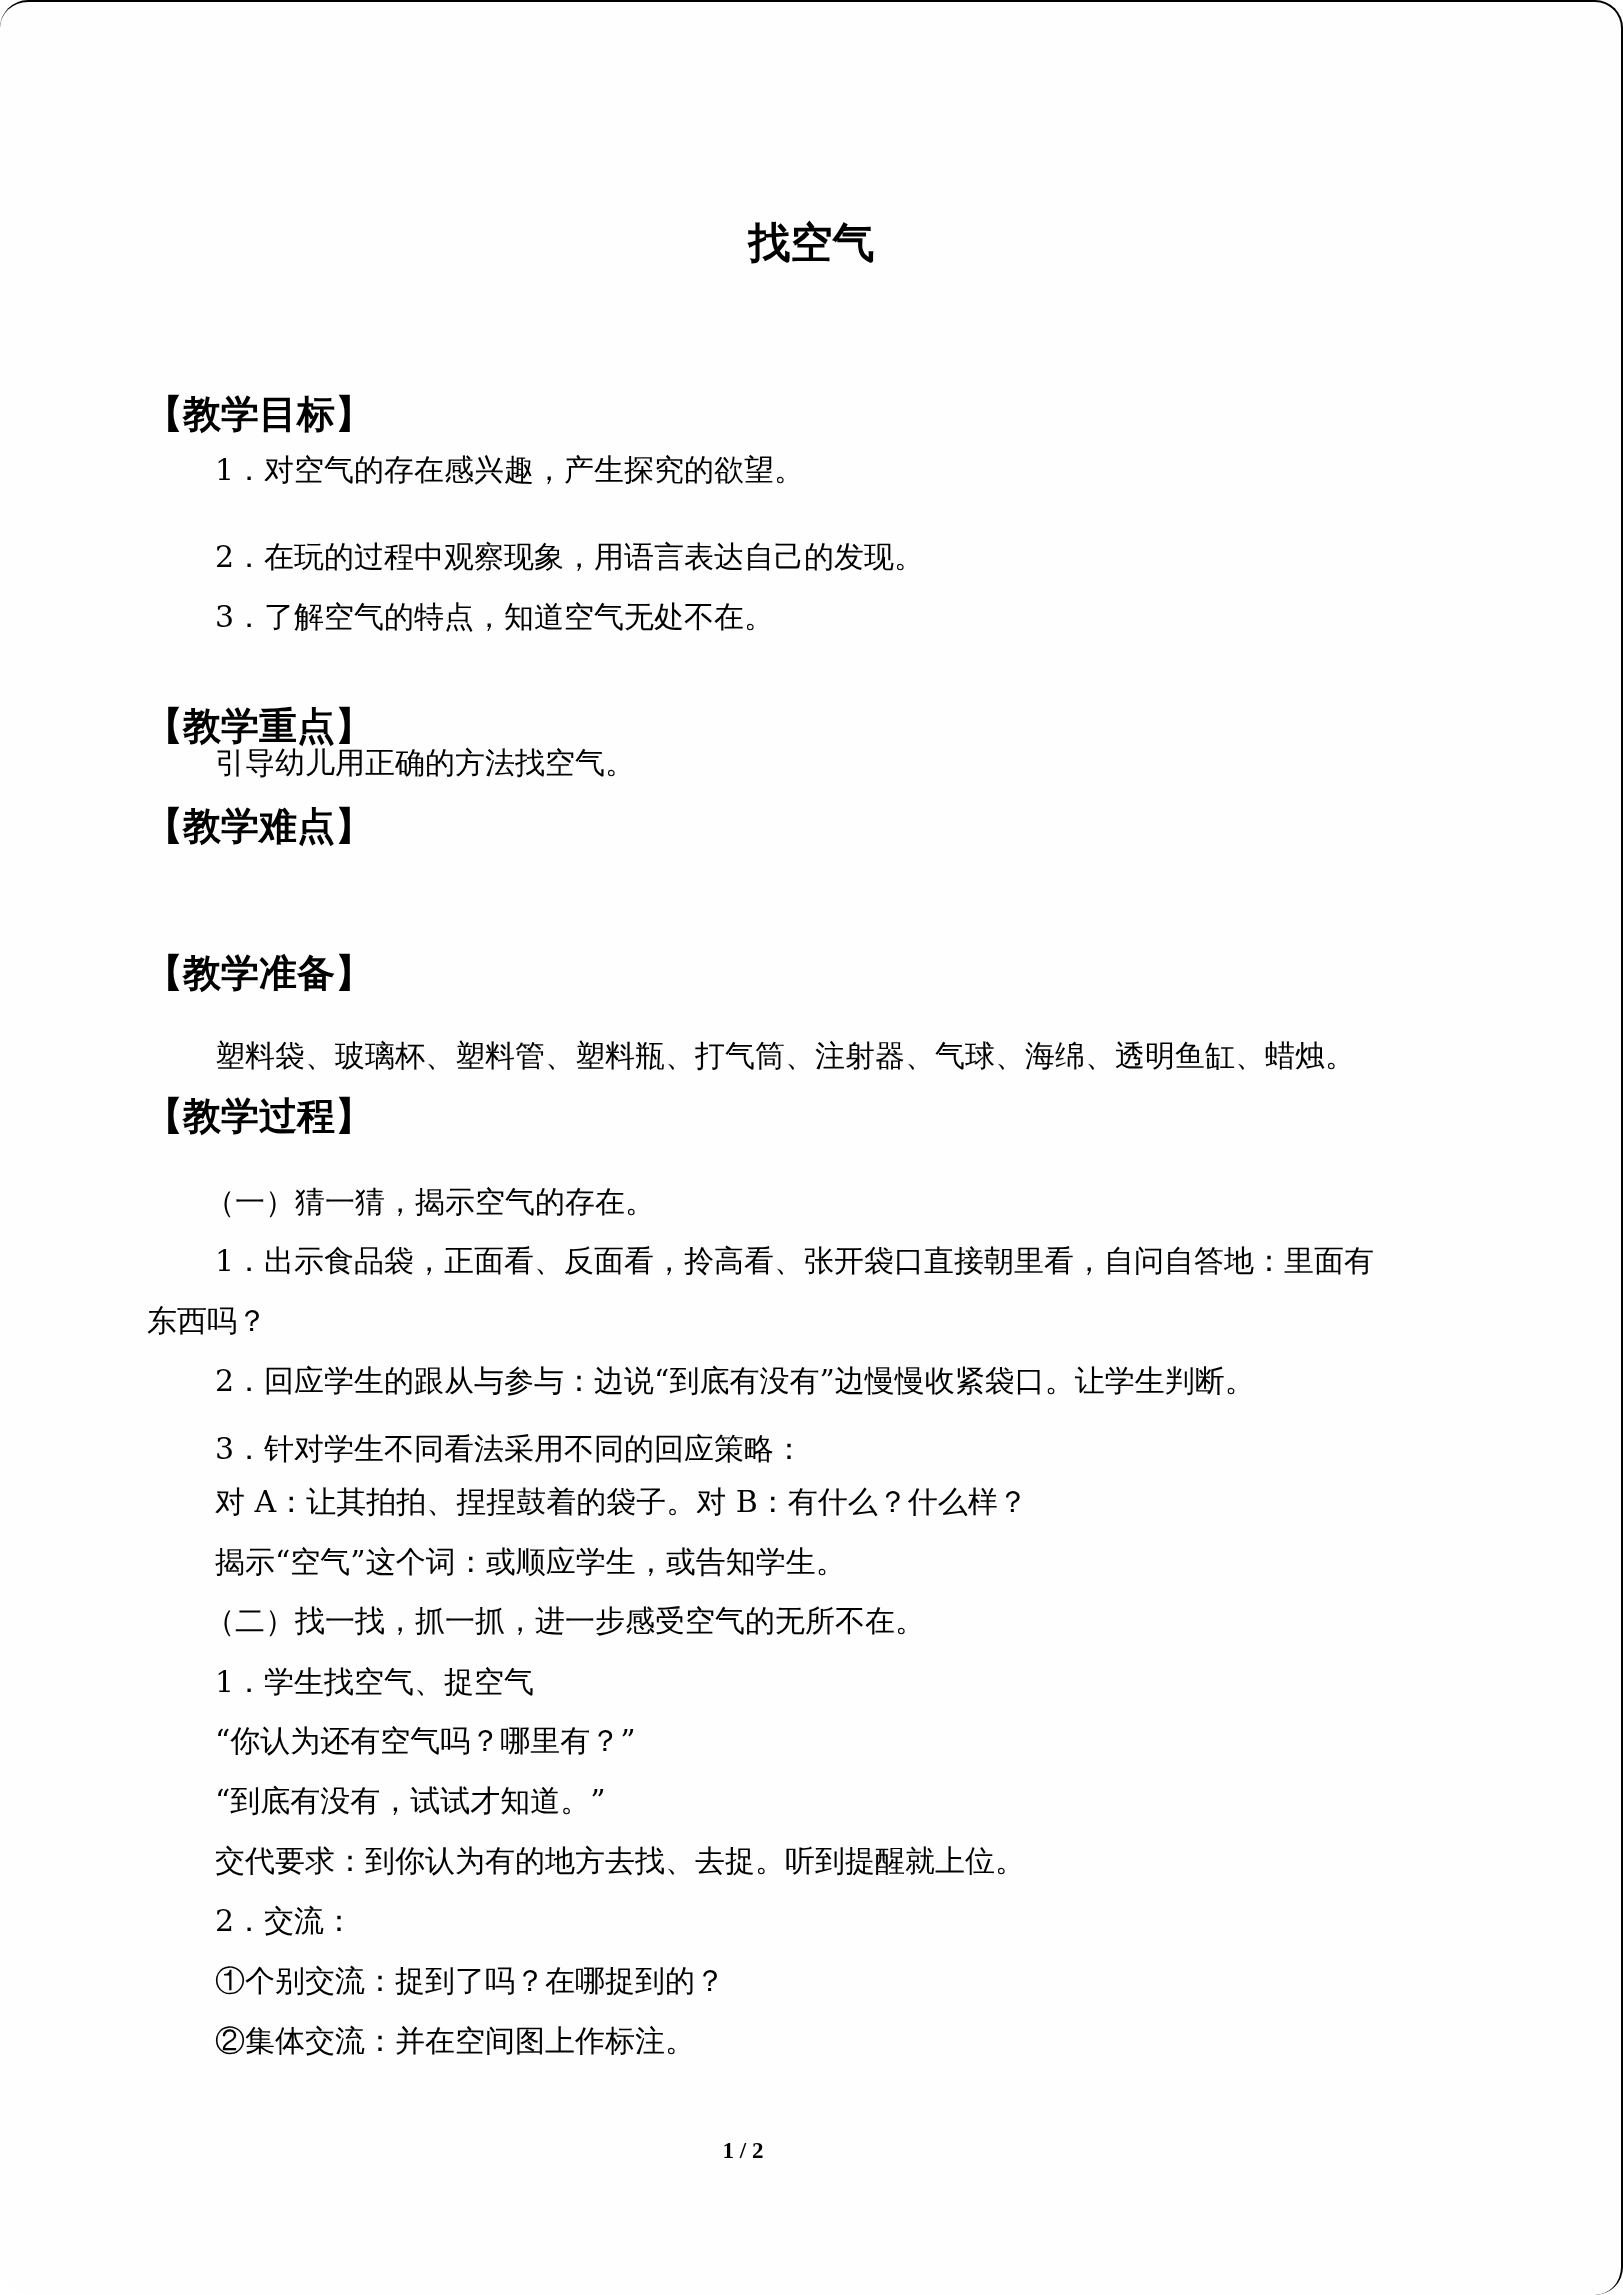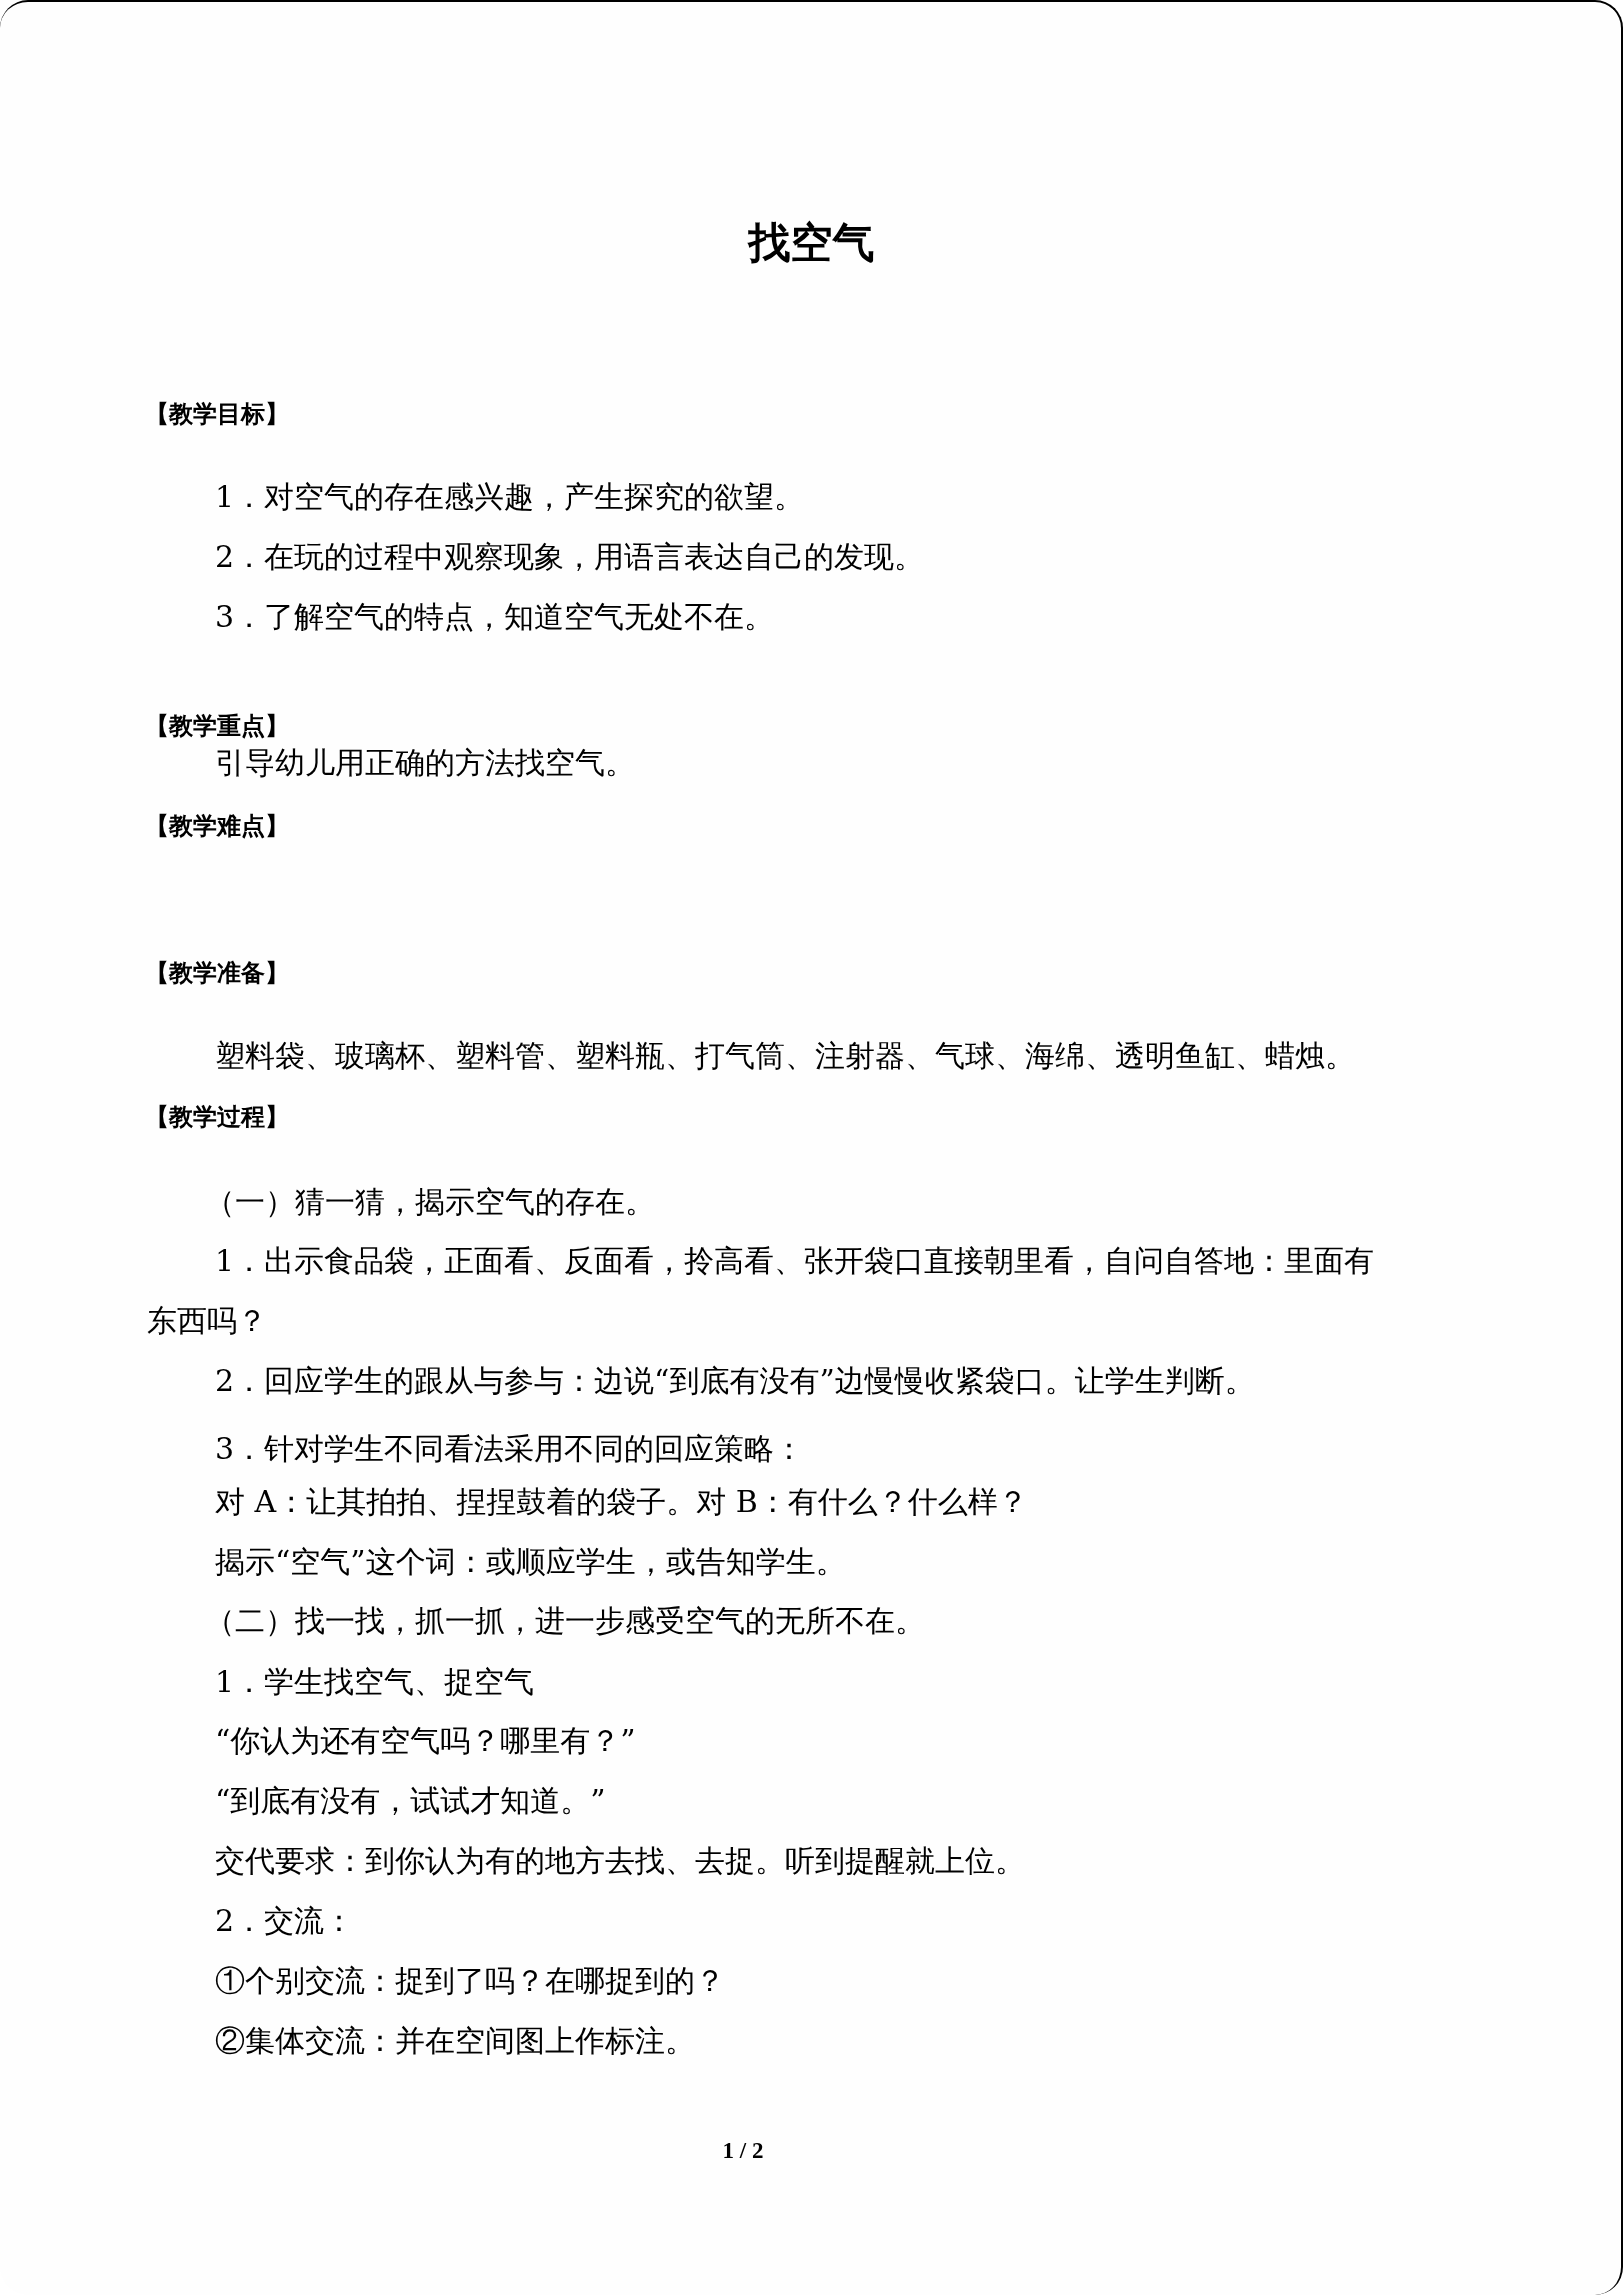--- a/index.html
+++ b/index.html
@@ -13,21 +13,21 @@
     font-family: "DejaVu Serif", "Liberation Serif", serif;
     color: #000000;
     border-radius: 28px;
   }
   .title {
     position: absolute; left: 0; width: 1623px; top: 213px;
     text-align: center; font-size: 42px; font-weight: bold; line-height: 55px;
     font-family: "DejaVu Sans", "Liberation Sans", sans-serif;
   }
   .heading {
-    position: absolute; left: 145px; font-size: 24px; font-weight: bold;
+    position: absolute; left: 145px; font-size: 38px; font-weight: bold;
     line-height: 44px; white-space: nowrap;
     font-family: "DejaVu Sans", "Liberation Sans", sans-serif;
   }
   .line {
     position: absolute; font-size: 30px; line-height: 38px; white-space: nowrap;
     font-family: "DejaVu Serif", "Liberation Serif", serif;
   }
   .indent { left: 215px; }
   .indent-sm { left: 205px; }
   .flush { left: 147px; }
@@ -38,21 +38,21 @@
   }
 </style>
 </head>
 <body>
 
 <div class="page">
 
   <div class="title">找空气</div>
 
   <div class="heading" style="top:390px;">【教学目标】</div>
-  <div class="line indent" style="top:476px;text-align:right;">1．对空气的存在感兴趣，产生探究的欲望。</div>
+  <div class="line indent" style="top:449px;text-align:right;">1．对空气的存在感兴趣，产生探究的欲望。</div>
   <div class="line indent" style="top:536px;">2．在玩的过程中观察现象，用语言表达自己的发现。</div>
   <div class="line indent" style="top:596px;">3．了解空气的特点，知道空气无处不在。</div>
 
   <div class="heading" style="top:656px;margin-top:46px;">【教学重点】</div>
   <div class="line indent" style="top:742px;">引导幼儿用正确的方法找空气。</div>
 
   <div class="heading" style="top:802px;">【教学难点】</div>
 
   <div class="heading" style="top:949px;">【教学准备】</div>
   <div class="line indent" style="top:1035px;">塑料袋、玻璃杯、塑料管、塑料瓶、打气筒、注射器、气球、海绵、透明鱼缸、蜡烛。</div>

